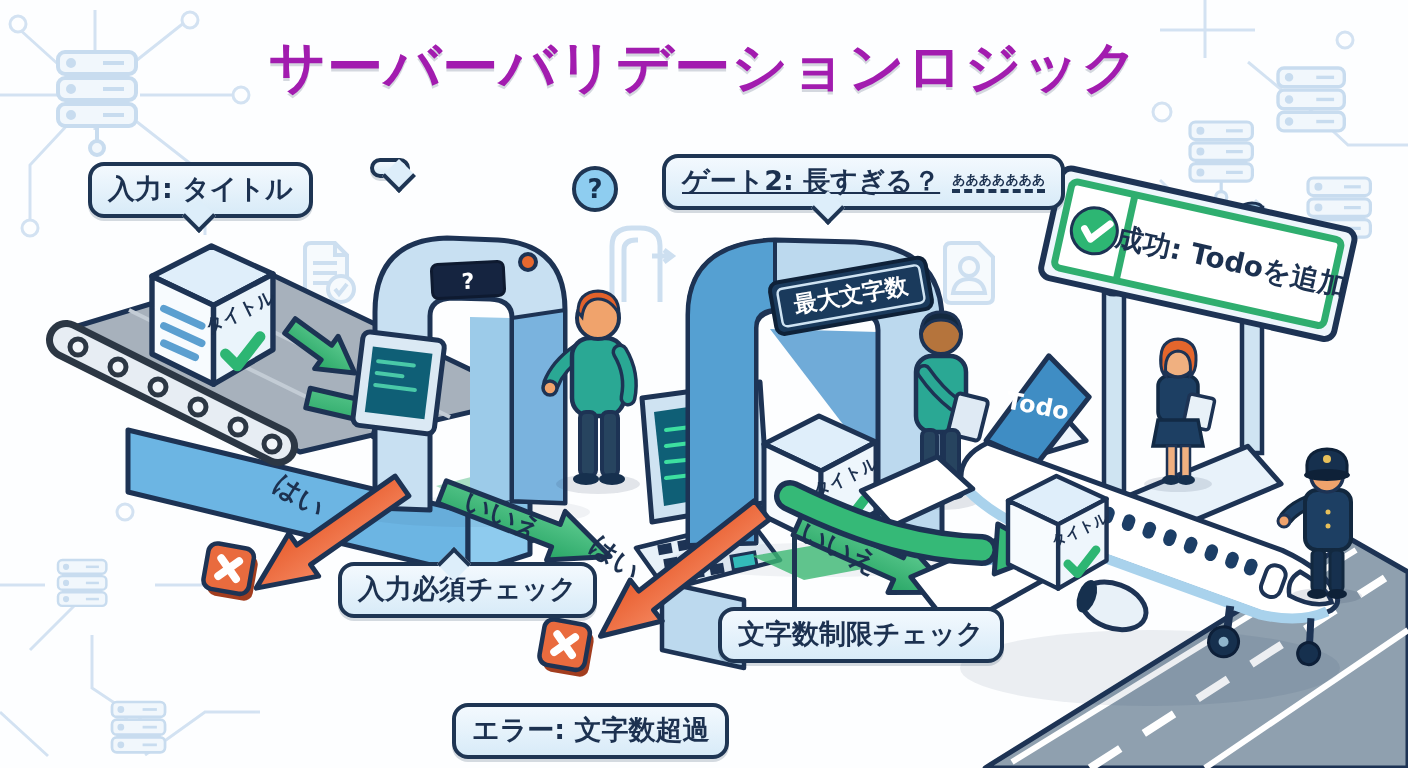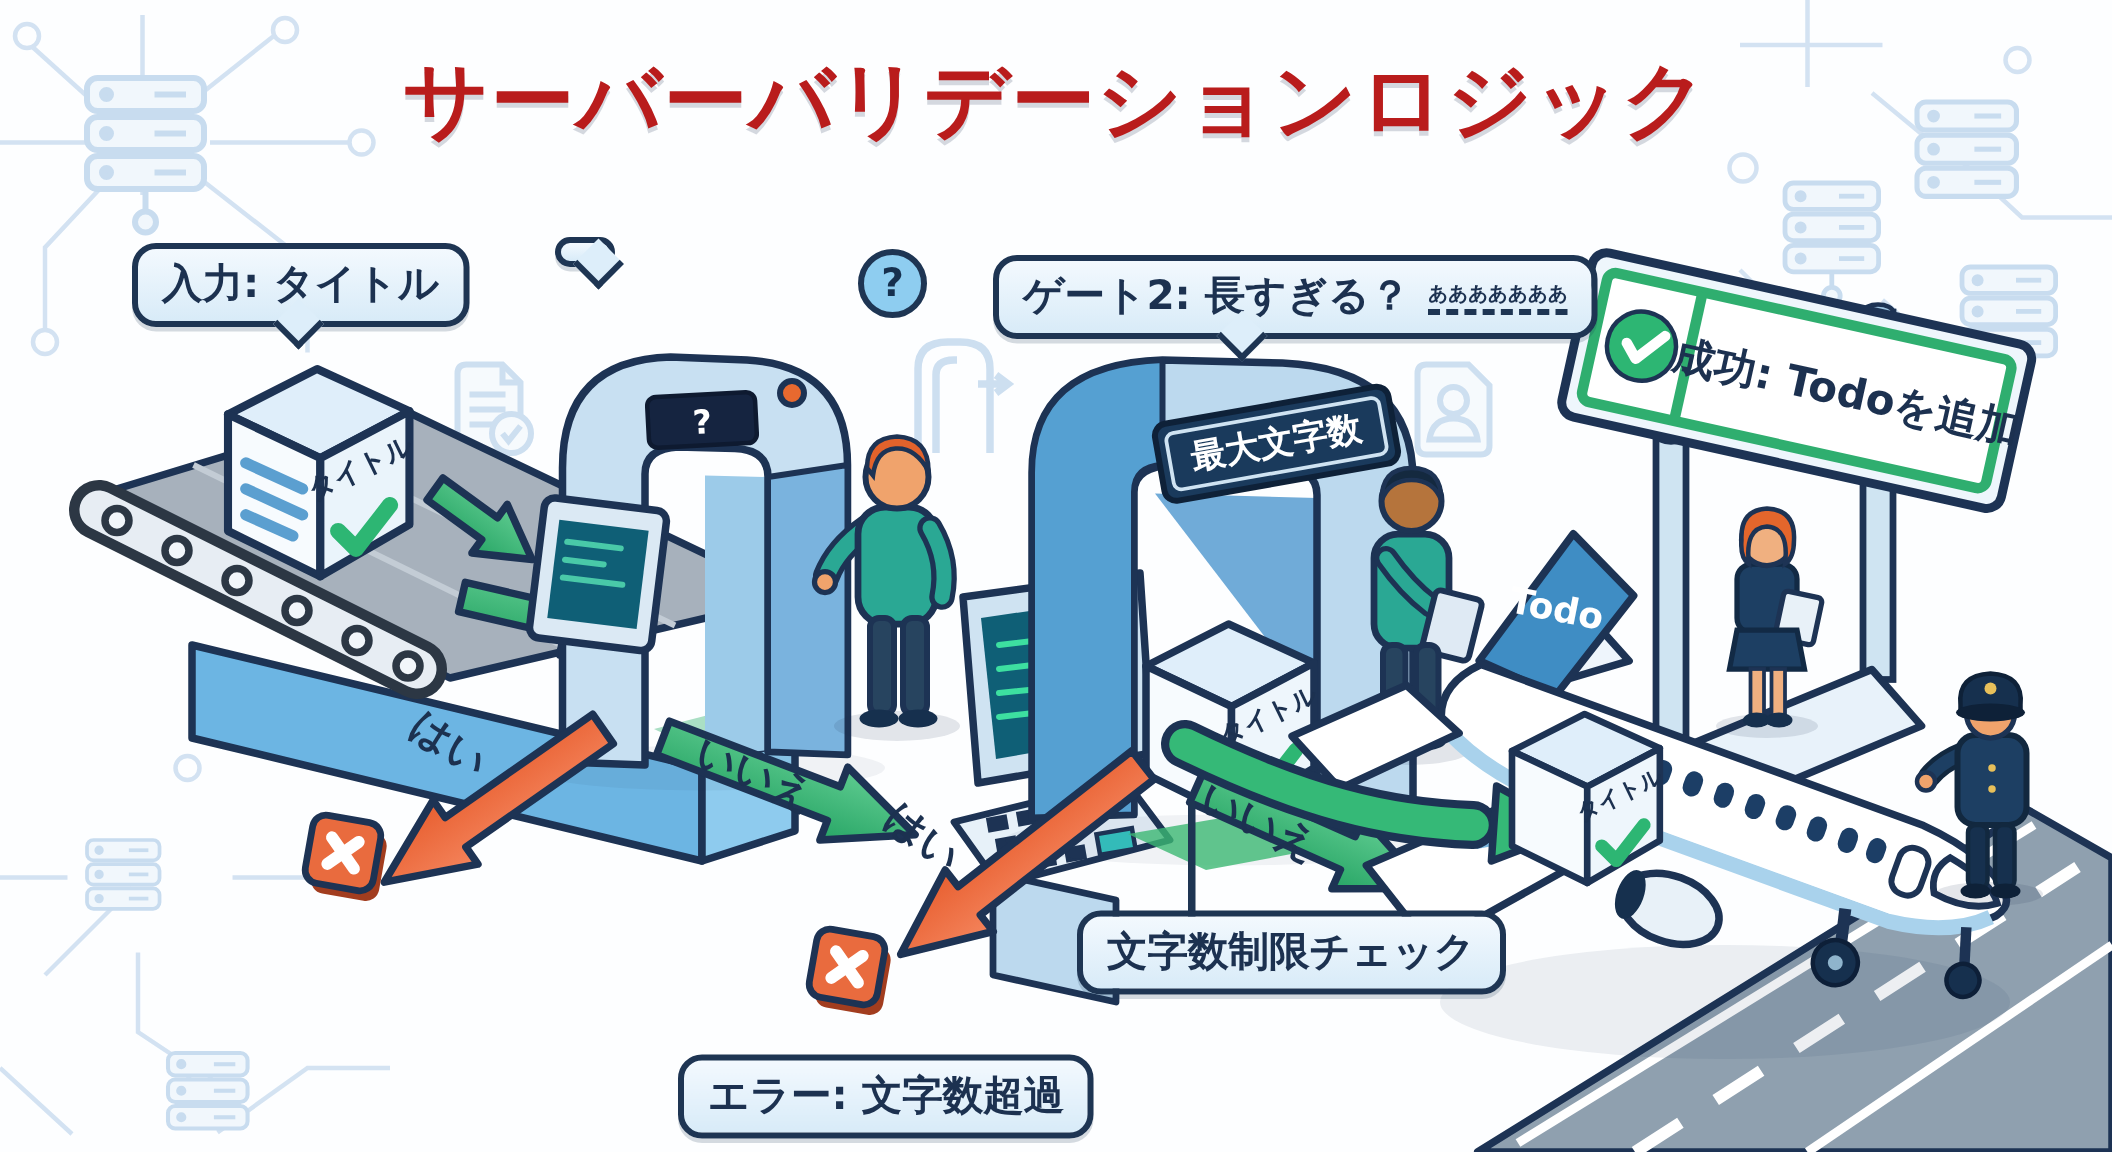--- a/index.html
+++ b/index.html
@@ -1,20 +1,20 @@
 <!DOCTYPE html>
 <html><head>
 <meta charset="utf-8">
 <style>
   html,body{margin:0;padding:0;background:#ffffff;}
   .stage{position:relative;width:1408px;height:768px;background:#fdfeff;overflow:hidden;
          font-family:"DejaVu Sans",sans-serif;}
   .stage svg.art{position:absolute;left:0;top:0;}
   .title{position:absolute;top:30px;left:0;right:0;text-align:center;
-         font-size:56px;font-weight:800;color:#b91c1c;letter-spacing:1px;
+         font-size:56px;font-weight:800;color:#a21caf;letter-spacing:1px;
          text-shadow:0 3px 0 rgba(27,46,78,.18);}
   .bubble{position:absolute;background:linear-gradient(180deg,#f3f9fe,#d8ebf8);
           border:4px solid #1e3553;border-radius:16px;padding:5px 16px 7px;
           font-size:27px;font-weight:bold;color:#1c3150;white-space:nowrap;
           box-shadow:0 3px 0 rgba(30,53,83,.18);}
   .ptr,.ptr-top{position:absolute;width:20px;height:20px;background:#ddeefa;transform:rotate(45deg);}
   .ptr{bottom:-14px;border-right:4px solid #1e3553;border-bottom:4px solid #1e3553;}
   .ptr-top{top:-14px;border-left:4px solid #1e3553;border-top:4px solid #1e3553;}
   .q-badge{position:absolute;width:38px;height:38px;border-radius:50%;background:#8ecdf0;
            border:4px solid #1e3553;color:#16304e;font-size:26px;font-weight:bold;
@@ -452,25 +452,29 @@
 </div>
 
 <div class="bubble" style="left:370px;top:158px;">
   <span class="ptr" style="left:40%;"></span>
 </div>
 
 <div class="q-badge" style="left:572px;top:166px;">
   <span>?</span>
 </div>
 
-<div class="bubble" style="left:662px;top:170px;">
+<div class="bubble" style="left:662px;top:154px;text-decoration:underline;">
   <span>ゲート2: 長すぎる？</span><span class="gate2-note"><span>あああああああ</span></span>
   <span class="ptr" style="left:38%;"></span>
 </div>
 
+<div class="bubble" style="left:338px;top:562px;">
+  <span>入力必須チェック</span>
+  <span class="ptr-top" style="left:40%;"></span>
+</div>
 
 <div class="ptr-line" style="left:792px;top:534px;height:78px;"></div>
 <div class="bubble" style="left:682px;top:607px;margin-left:36px;">
   <span>文字数制限チェック</span>
 </div>
 
 
 <div class="bubble" style="left:452px;top:703px;">
   <span>エラー: 文字数超過</span>
 </div>

